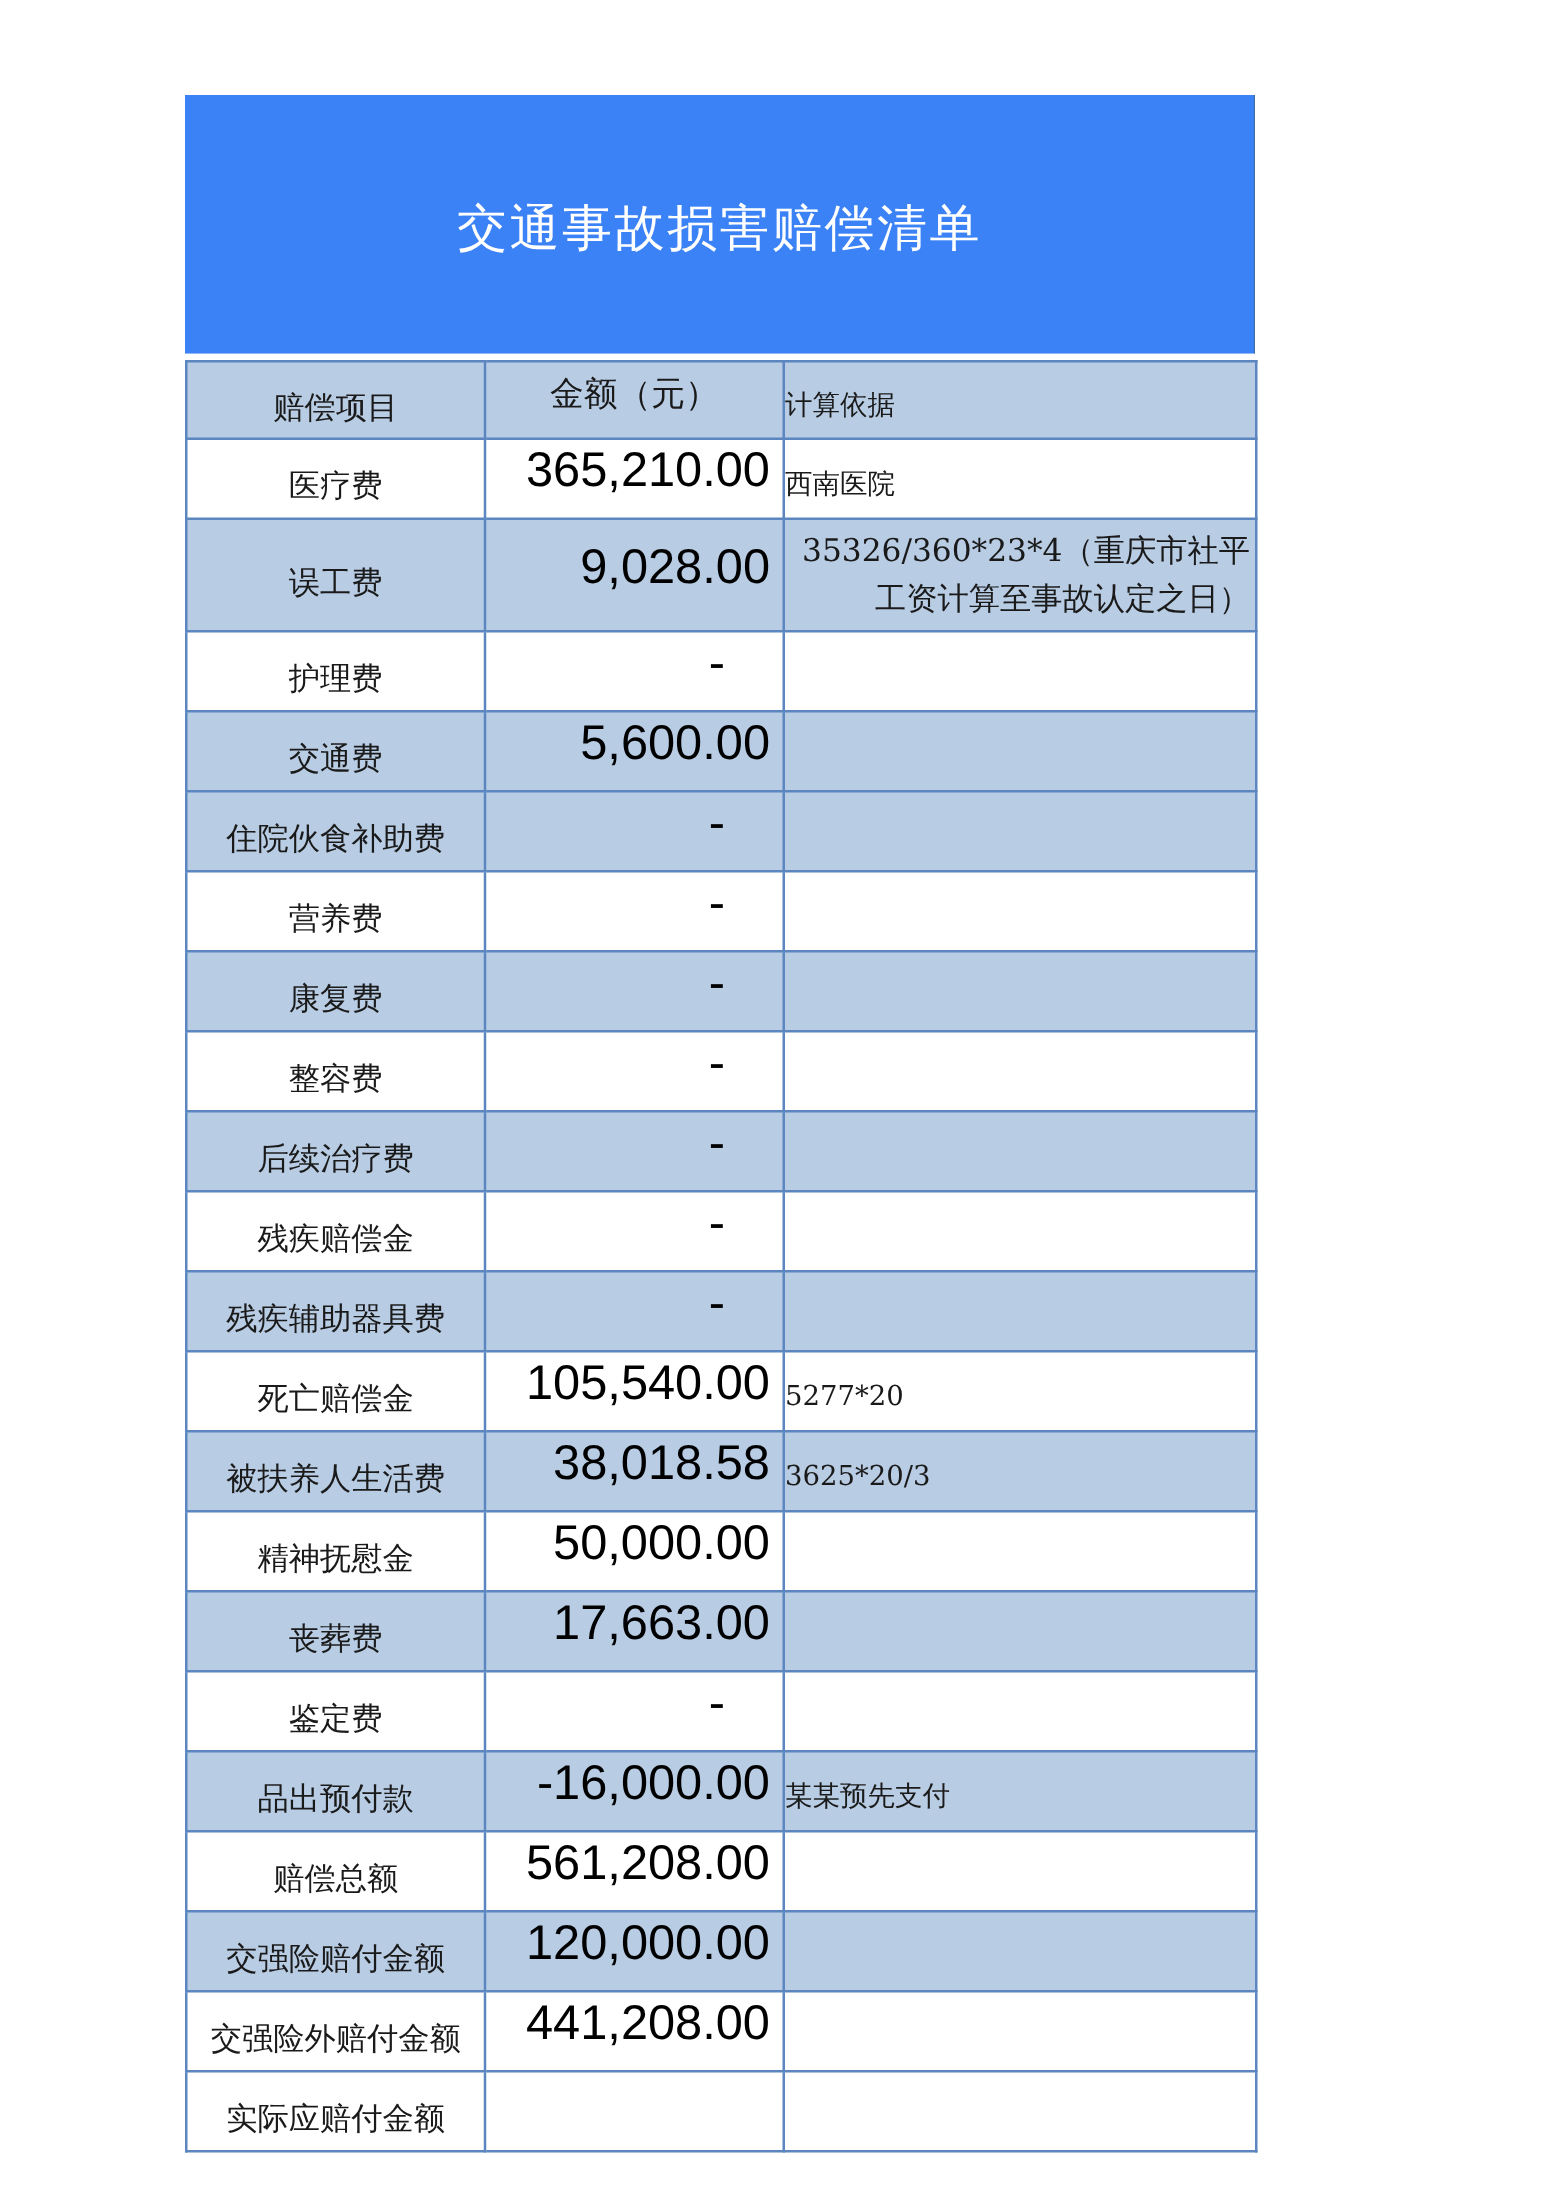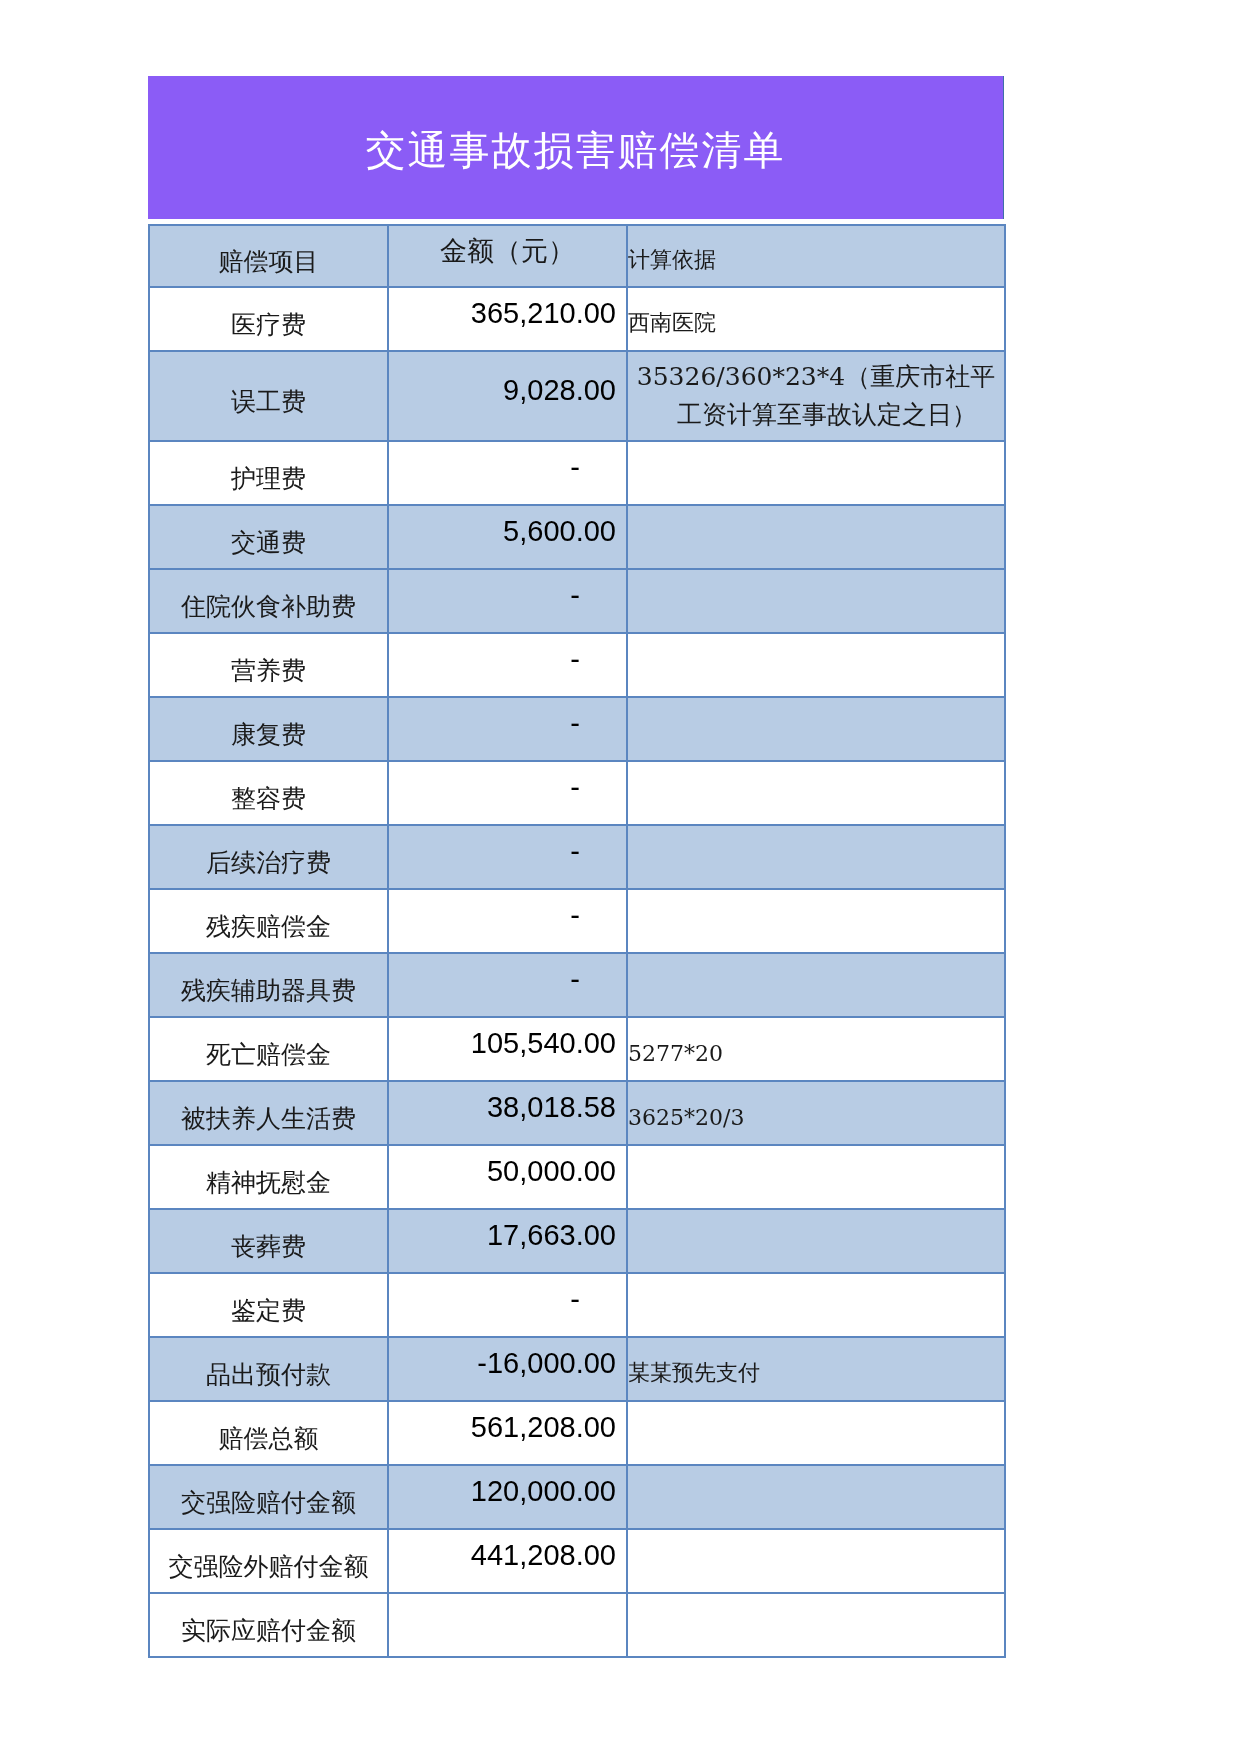--- a/index.html
+++ b/index.html
@@ -1,32 +1,32 @@
 <!DOCTYPE html>
 <html><head>
 <meta charset="utf-8">
 <style>
   html, body { margin:0; padding:0; background:#ffffff; }
   body { width:1240px; height:1753px; position:relative; overflow:hidden;
          font-family:"DejaVu Serif","Liberation Serif",serif; }
   .sheet { position:absolute; left:148px; top:76px; width:856px; }
-  .title-band { height:143px; background:#8b5cf6; display:flex; align-items:center; justify-content:center;
+  .title-band { height:207px; background:#3b82f6; display:flex; align-items:center; justify-content:center;
                 border-right:1px solid #3f6fa8; }
   .title-text { color:#ffffff; font-size:40px; letter-spacing:2px; margin-top:6px; }
   .gap { height:5px; background:#ffffff; }
   table { border-collapse:collapse; width:856px; table-layout:fixed; }
   col.c1 { width:239px; } col.c2 { width:239px; } col.c3 { width:378px; }
   td { border:2px solid #5b86c0; padding:0; font-size:25px; color:#1a1a1a; height:50px; vertical-align:middle; }
   tr.stripe td { background:#b8cce4; }
   tr.plain td { background:#ffffff; }
   td.item { text-align:center; padding-top:10px; font-family:"DejaVu Serif","Liberation Serif",serif; }
-  td.amt { text-align:right; padding-right:10px; padding-bottom:12px; font-family:"Liberation Sans","DejaVu Sans",sans-serif; font-size:29px; color:#000; }
+  td.amt { text-align:right; padding-right:10px; padding-bottom:12px; font-family:"Liberation Sans","DejaVu Sans",sans-serif; font-size:39px; color:#000; }
   td.amt.dash { padding-right:46px; }
   td.basis { text-align:left; padding-top:8px; font-size:22px; }
-  td.basis.multi { text-align:center; padding:4px 4px; line-height:38px; font-size:25px; }
+  td.basis.multi { text-align:right; padding:4px 4px; line-height:38px; font-size:25px; }
   tr.hdr td { height:50px;margin-top:36px; }
   tr.hdr td.h-amt { text-align:center; font-size:27px; padding-bottom:10px; }
   tr.tall td { height:76px; }
   .line2 { display:block; padding-left:22px; }
 </style>
 </head>
 <body>
 
 <div class="sheet">
   <div class="title-band">

